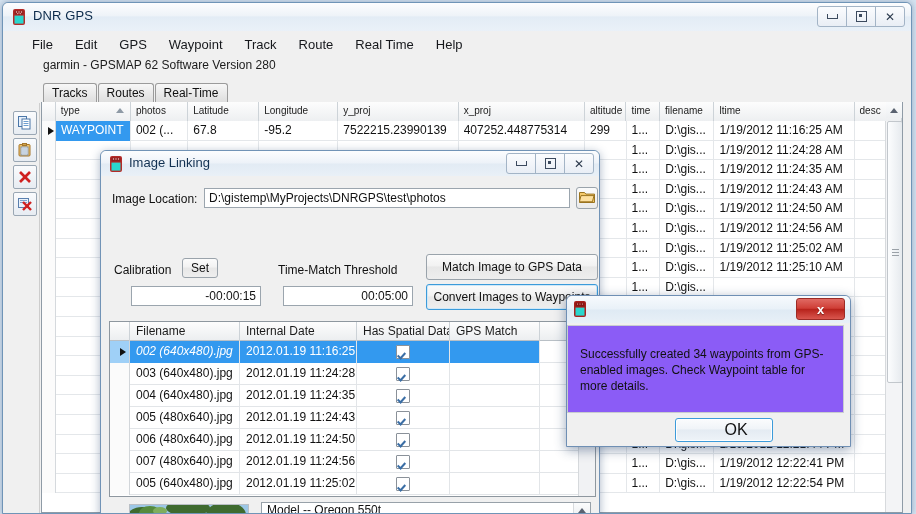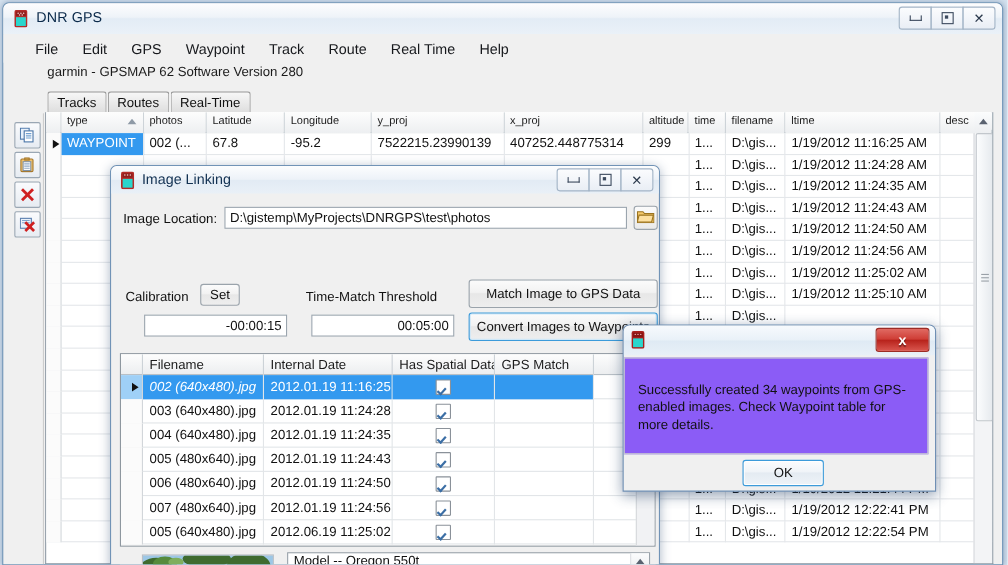--- a/index.html
+++ b/index.html
@@ -250,21 +250,21 @@
     background:#8b5cf6;border:1px solid #c8ccd0;box-sizing:border-box;
   }
   .msg-text{
     position:absolute;left:12px;top:20px;right:10px;font-size:12px;color:#111;line-height:16px;
   }
   .msg-ok{
     position:absolute;left:108px;top:122px;width:72px;height:22px;
     background:linear-gradient(to bottom,#fbfcfd 0%,#f0f4f8 45%,#e4ebf2 50%,#eef3f8 100%);
     border:1px solid #3c9bda;border-radius:3px;
     box-shadow:inset 0 0 0 1px #ffffff;
-    display:flex;align-items:center;justify-content:center;font-size:12px;color:#111;
+    display:flex;align-items:center;justify-content:center;font-size:16px;color:#111;padding-left:24px;
   }
 </style>
 </head>
 <body>
 
 <div class="app">
 
   <div class="mainwin">
 
     <div class="titlebar">
@@ -775,21 +775,21 @@
                 <div class="dgc" style="width: 110px;">007 (480x640).jpg</div>
                 <div class="dgc" style="width: 117px;">2012.01.19 11:24:56</div>
                 <div class="dgc ckc" style="width: 93px;">
                   <span class="ckbox"></span>
                 </div>
                 <div class="dgc" style="width: 90px;"></div>
               </div>
               <div class="dgr">
                 <div class="dgc rh"></div>
                 <div class="dgc" style="width: 110px;">005 (640x480).jpg</div>
-                <div class="dgc" style="width: 117px;">2012.06.19 11:25:02</div>
+                <div class="dgc" style="width: 117px;">2012.01.19 11:25:02</div>
                 <div class="dgc ckc" style="width: 93px;">
                   <span class="ckbox"></span>
                 </div>
                 <div class="dgc" style="width: 90px;"></div>
               </div>
             </div>
           <div class="dsb">
             <div class="thumb"></div>
           </div>
         </div>

